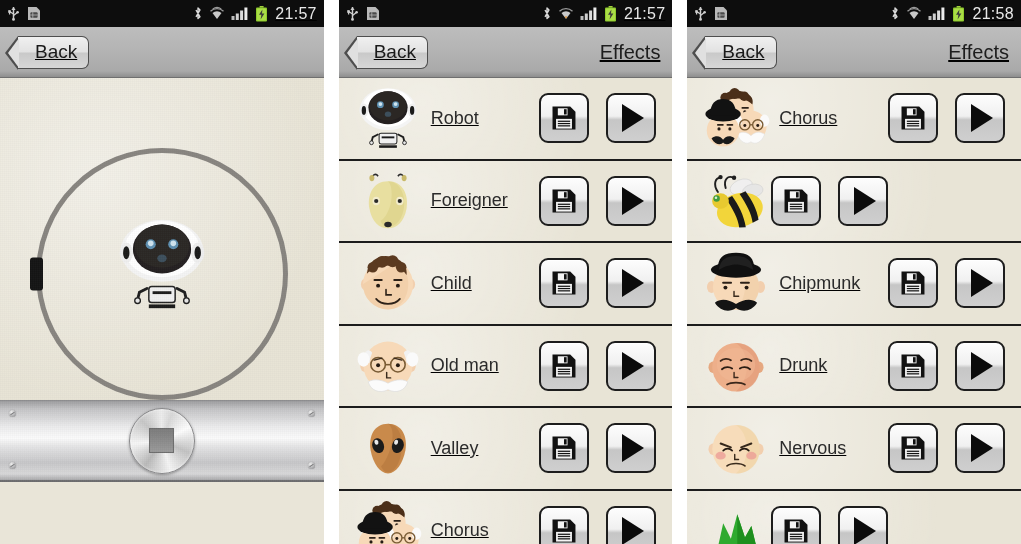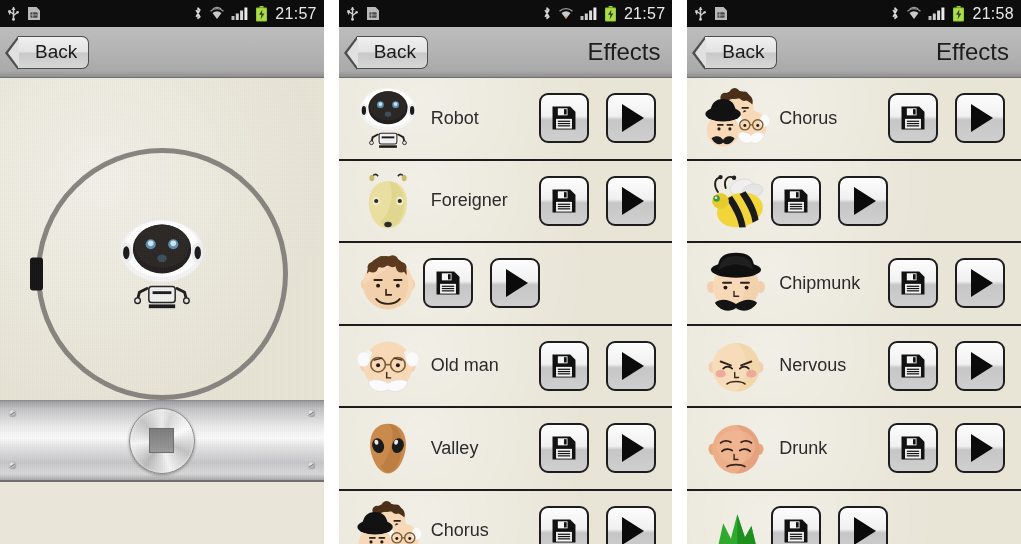--- a/index.html
+++ b/index.html
@@ -15,20 +15,21 @@
     display: flex;
     background: #ffffff;
   }
 
   
   .phone {
     position: relative;
     height: 544px;
     overflow: hidden;
     background: #e9e5d8;
+    text-decoration: underline;
   }
   #panel-1 { width: 327px; }
   .gap { width: 15px; background: #ffffff; height: 544px; }
   #panel-2 { width: 337px; }
   #panel-3 { width: 337px; }
 
   
   .statusbar {
     height: 27px;
     background: #0d0d0d;
@@ -88,21 +89,21 @@
     position: absolute;
     left: -10px; top: 1px;
     width: 0; height: 0;
     border-top: 15.5px solid transparent;
     border-bottom: 15.5px solid transparent;
     border-right: 11px solid #e0e0e0;
   }
   .backbtn span { position: relative; z-index: 2; }
   .title-text {
     margin-left: auto;
-    font-size: 24px;
+    font-size: 20px;
     color: #1d1d1d;
   }
 
   
   .rec-body {
     position: relative;
     height: 404px;
     background:
       radial-gradient(circle at 30% 25%, rgba(255,255,255,.45), rgba(255,255,255,0) 60%),
       #e8e4d6;
@@ -610,20 +611,21 @@
           <div class="play-tri"></div>
         </div>
       </div>
 
       <div class="row">
         <div class="row-avatar">
           <svg width="66" height="66" viewBox="0 0 100 100">
               <use href="#gl-child"></use>
             </svg>
         </div>
+        <div class="row-label">Child</div>
         <div class="btn">
           <svg width="30" height="30" viewBox="0 0 34 34">
               <use href="#gl-save"></use>
             </svg>
         </div>
         <div class="btn">
           <div class="play-tri"></div>
         </div>
       </div>
 
@@ -780,41 +782,41 @@
             </svg>
         </div>
         <div class="btn">
           <div class="play-tri"></div>
         </div>
       </div>
 
       <div class="row">
         <div class="row-avatar">
           <svg width="64" height="64" viewBox="0 0 100 100">
+              <use href="#gl-drunk"></use>
+            </svg>
+        </div>
+        <div class="row-label">Drunk</div>
+        <div class="btn">
+          <svg width="30" height="30" viewBox="0 0 34 34">
+              <use href="#gl-save"></use>
+            </svg>
+        </div>
+        <div class="btn">
+          <div class="play-tri"></div>
+        </div>
+      </div>
+
+      <div class="row">
+        <div class="row-avatar">
+          <svg width="64" height="64" viewBox="0 0 100 100">
               <use href="#gl-nervous"></use>
             </svg>
         </div>
         <div class="row-label">Nervous</div>
-        <div class="btn">
-          <svg width="30" height="30" viewBox="0 0 34 34">
-              <use href="#gl-save"></use>
-            </svg>
-        </div>
-        <div class="btn">
-          <div class="play-tri"></div>
-        </div>
-      </div>
-
-      <div class="row">
-        <div class="row-avatar">
-          <svg width="64" height="64" viewBox="0 0 100 100">
-              <use href="#gl-drunk"></use>
-            </svg>
-        </div>
-        <div class="row-label">Drunk</div>
         <div class="btn">
           <svg width="30" height="30" viewBox="0 0 34 34">
               <use href="#gl-save"></use>
             </svg>
         </div>
         <div class="btn">
           <div class="play-tri"></div>
         </div>
       </div>
 

